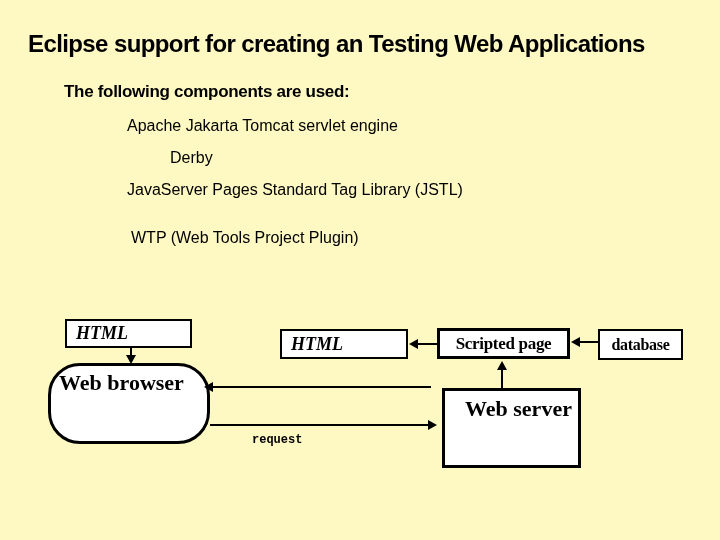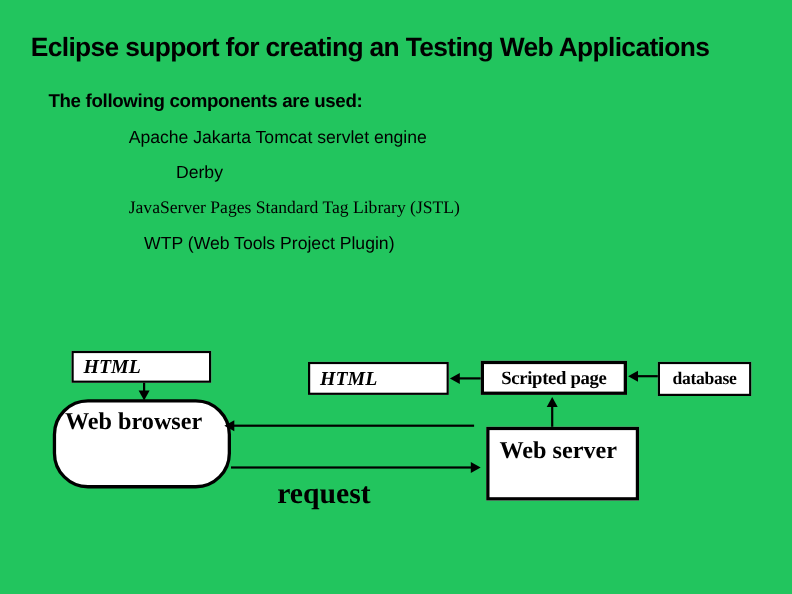--- a/index.html
+++ b/index.html
@@ -1,75 +1,75 @@
 <!DOCTYPE html>
 <html><head>
 <meta charset="utf-8">
 <style>
   html, body { margin: 0; padding: 0; background: #ffffff; }
   .slide {
     position: relative;
     width: 720px;
     height: 540px;
-    background: #22c55e;
+    background: #fef9c3;
     overflow: hidden;
     font-family: "Liberation Sans", sans-serif;
     color: #000000;
   }
   .abs { position: absolute; box-sizing: border-box; }
 
   .title {
     left: 28px; top: 30px; width: 680px;
     font-size: 24px; font-weight: 700; letter-spacing: -0.6px;
     white-space: nowrap;
   }
   .intro {
-    left: 44px; top: 82px;
+    left: 64px; top: 82px;
     font-size: 17px; font-weight: 700; letter-spacing: -0.3px;
     white-space: nowrap;
   }
   .component {
-    left: 117px;
+    left: 127px;
     font-size: 16px; font-weight: 400;
     white-space: nowrap;
   }
   .c0 { top: 117px; }
   .c1 { top: 149px; margin-left: 43px; }
-  .c2 { top: 181px; font-family: Liberation Serif, serif; }
-  .c3 { top: 213px; left: 131px; }
+  .c2 { top: 181px; }
+  .c3 { top: 229px; left: 131px; }
 
   
   .dbox {
     border: 2px solid #000000;
     background: #ffffff;
     display: flex; align-items: center;
     font-family: "Liberation Serif", serif;
     font-weight: 700;
     white-space: nowrap;
   }
   .box-html-1   { left: 65px;  top: 319px; width: 127px; height: 29px; padding-left: 9px;  font-style: italic; font-size: 18px; }
   .box-browser  { left: 48px;  top: 363px; width: 162px; height: 81px; border-width: 3px; align-items: flex-start; padding: 4px 0 0 8px; font-size: 22px; border-radius: 32px; }
   .box-html-2   { left: 280px; top: 329px; width: 128px; height: 30px; padding-left: 9px;  font-style: italic; font-size: 18px; }
   .box-scripted { left: 437px; top: 328px; width: 133px; height: 31px; border-width: 3px; justify-content: center; font-size: 17px; letter-spacing: -0.3px; }
   .box-db       { left: 598px; top: 329px; width: 85px;  height: 31px; justify-content: center; font-size: 16px; letter-spacing: -0.3px; }
-  .box-server   { left: 442px; top: 388px; width: 139px; height: 67px; border-width: 3px; align-items: flex-start; padding: 5px 0 0 9px; font-size: 22px; }
+  .box-server   { left: 442px; top: 388px; width: 139px; height: 80px; border-width: 3px; align-items: flex-start; padding: 5px 0 0 20px; font-size: 22px; }
 
   
   .hline { height: 2px; background: #000000; }
   .vline { width: 2px;  background: #000000; }
   .head  { width: 0; height: 0; }
   .head-left  { border-top: 5px solid transparent; border-bottom: 5px solid transparent; border-right: 9px solid #000000; }
   .head-right { border-top: 5px solid transparent; border-bottom: 5px solid transparent; border-left: 9px solid #000000; }
   .head-down  { border-left: 5px solid transparent; border-right: 5px solid transparent; border-top: 9px solid #000000; }
   .head-up    { border-left: 5px solid transparent; border-right: 5px solid transparent; border-bottom: 9px solid #000000; }
 
   .request-label {
     left: 252px; top: 433px;
-    font-family: Liberation Serif, serif;
-    font-weight: 700; font-size: 27px;
+    font-family: Liberation Mono, monospace;
+    font-weight: 700; font-size: 12px;
     white-space: nowrap;
   }
 </style>
 </head>
 <body>
 
 <div class="slide">
 
   <div class="abs title">Eclipse support for creating an Testing Web Applications</div>
 

